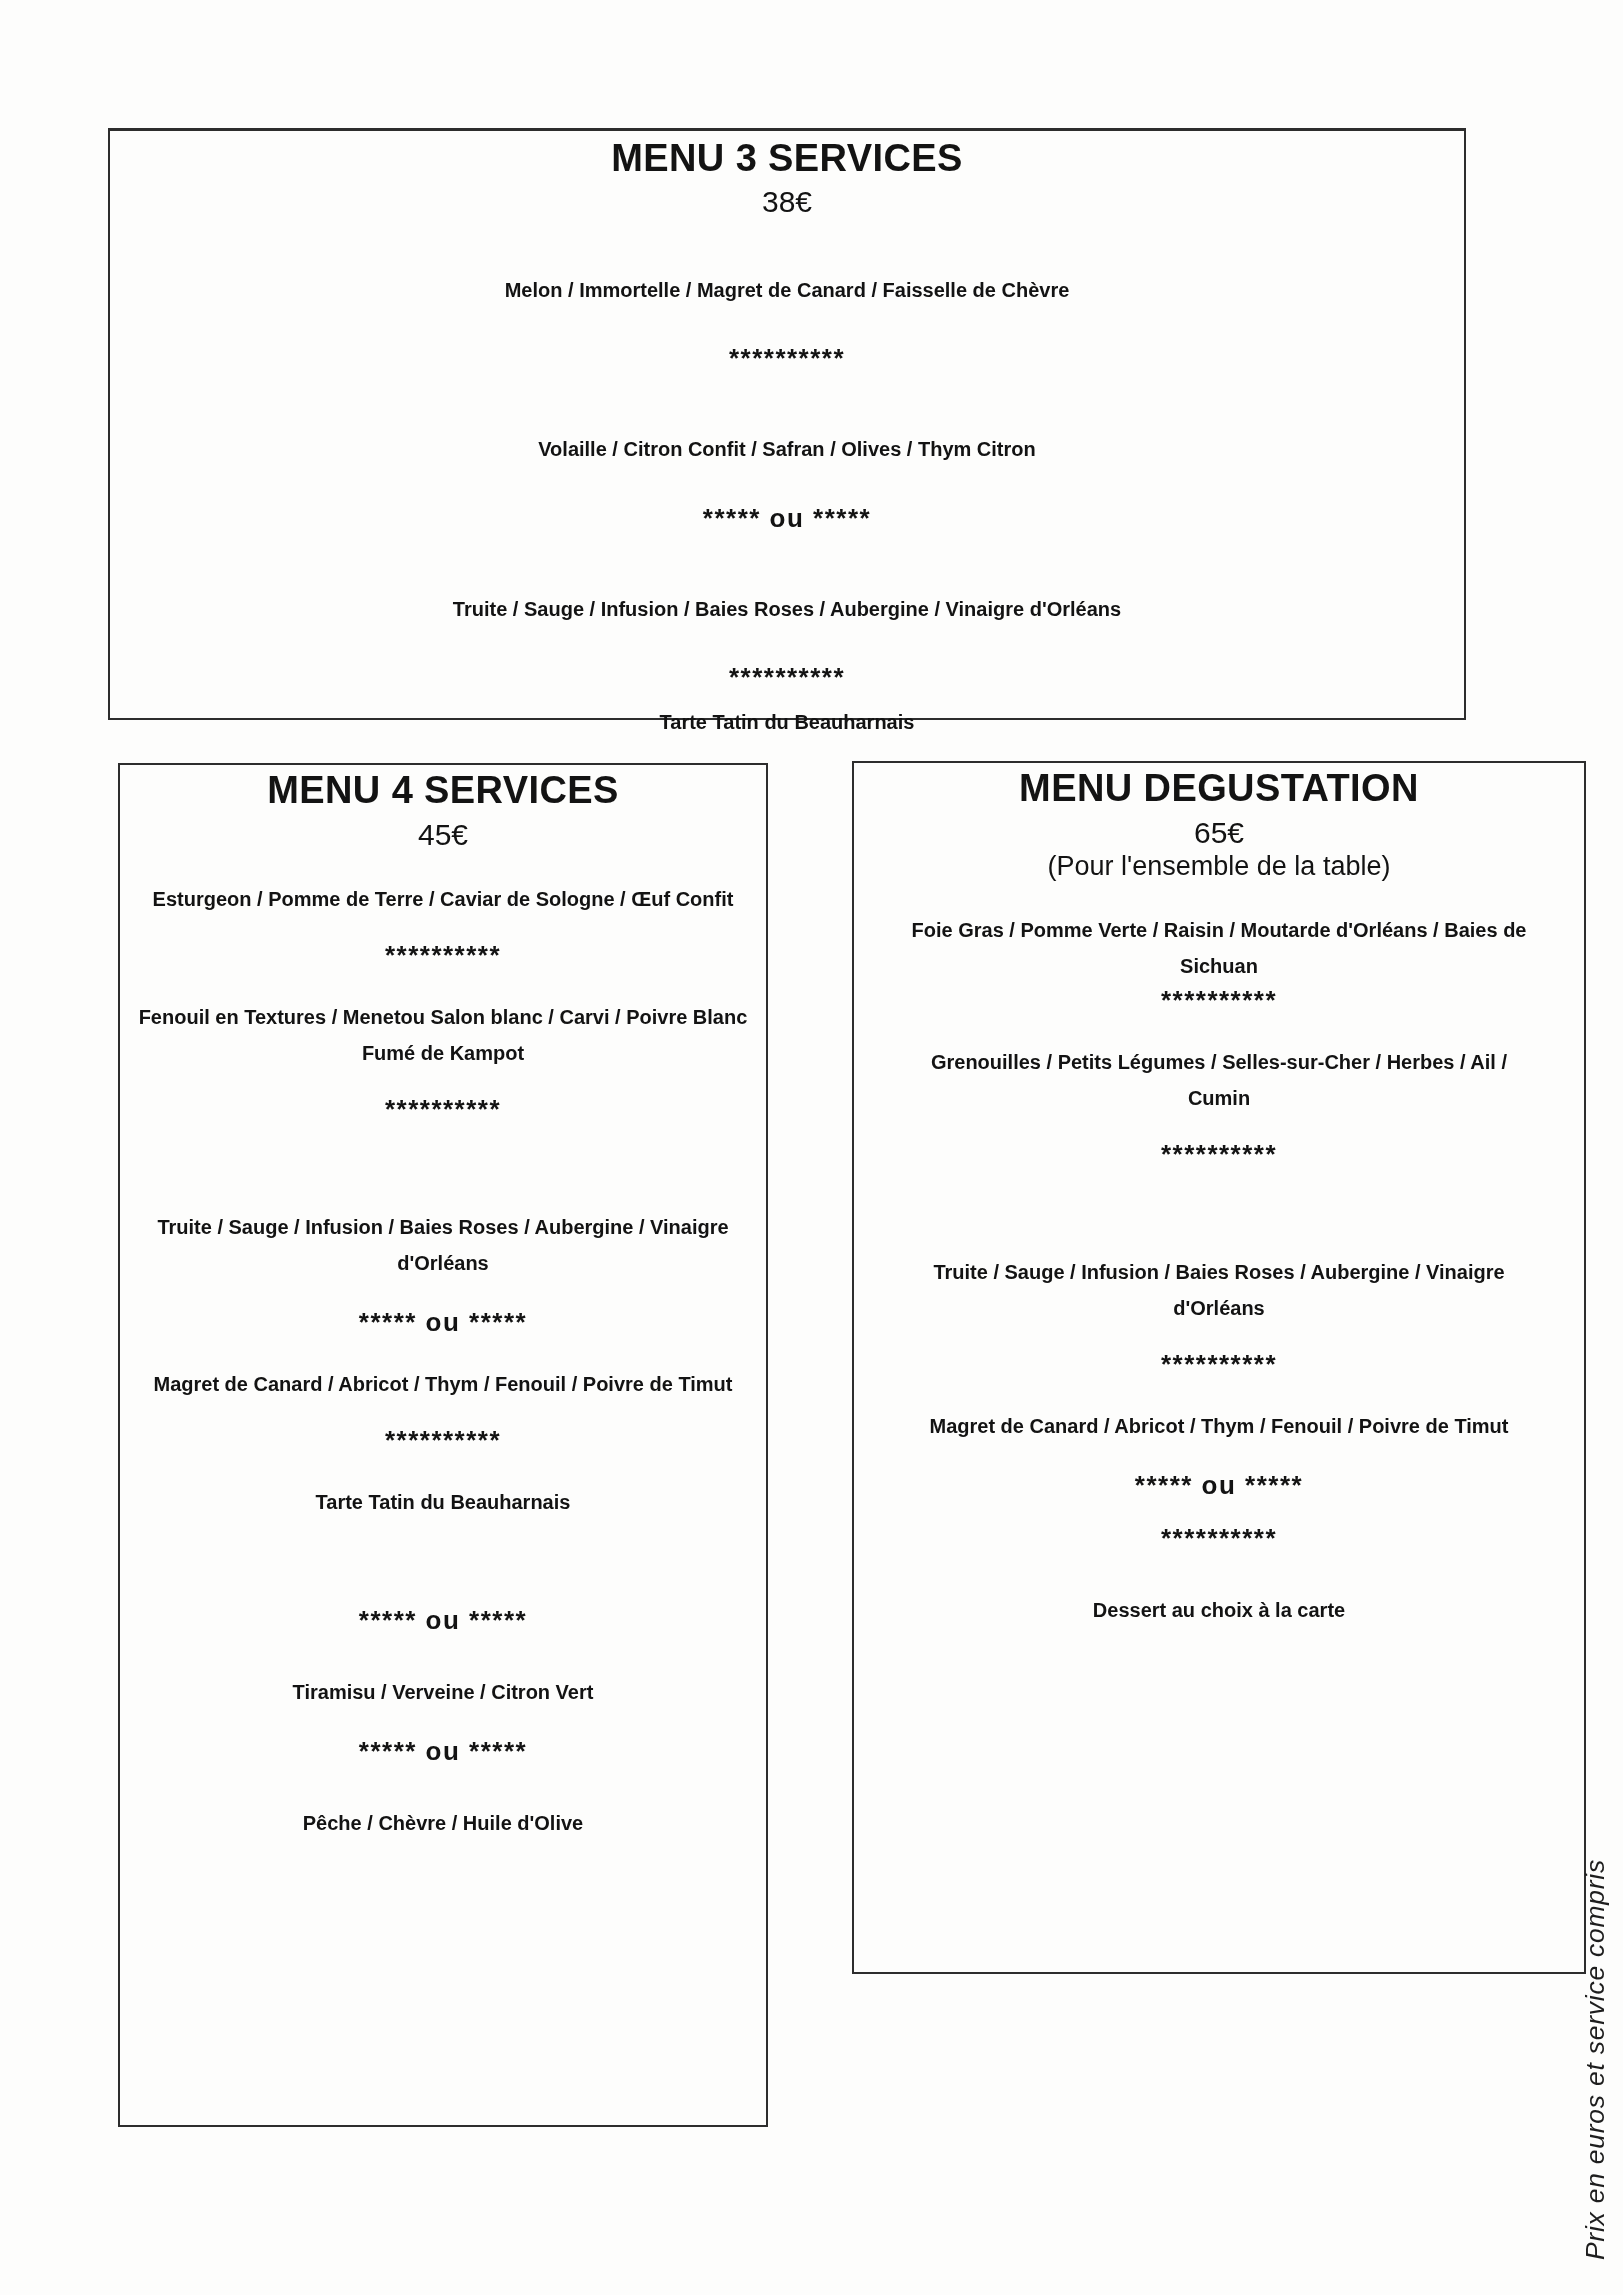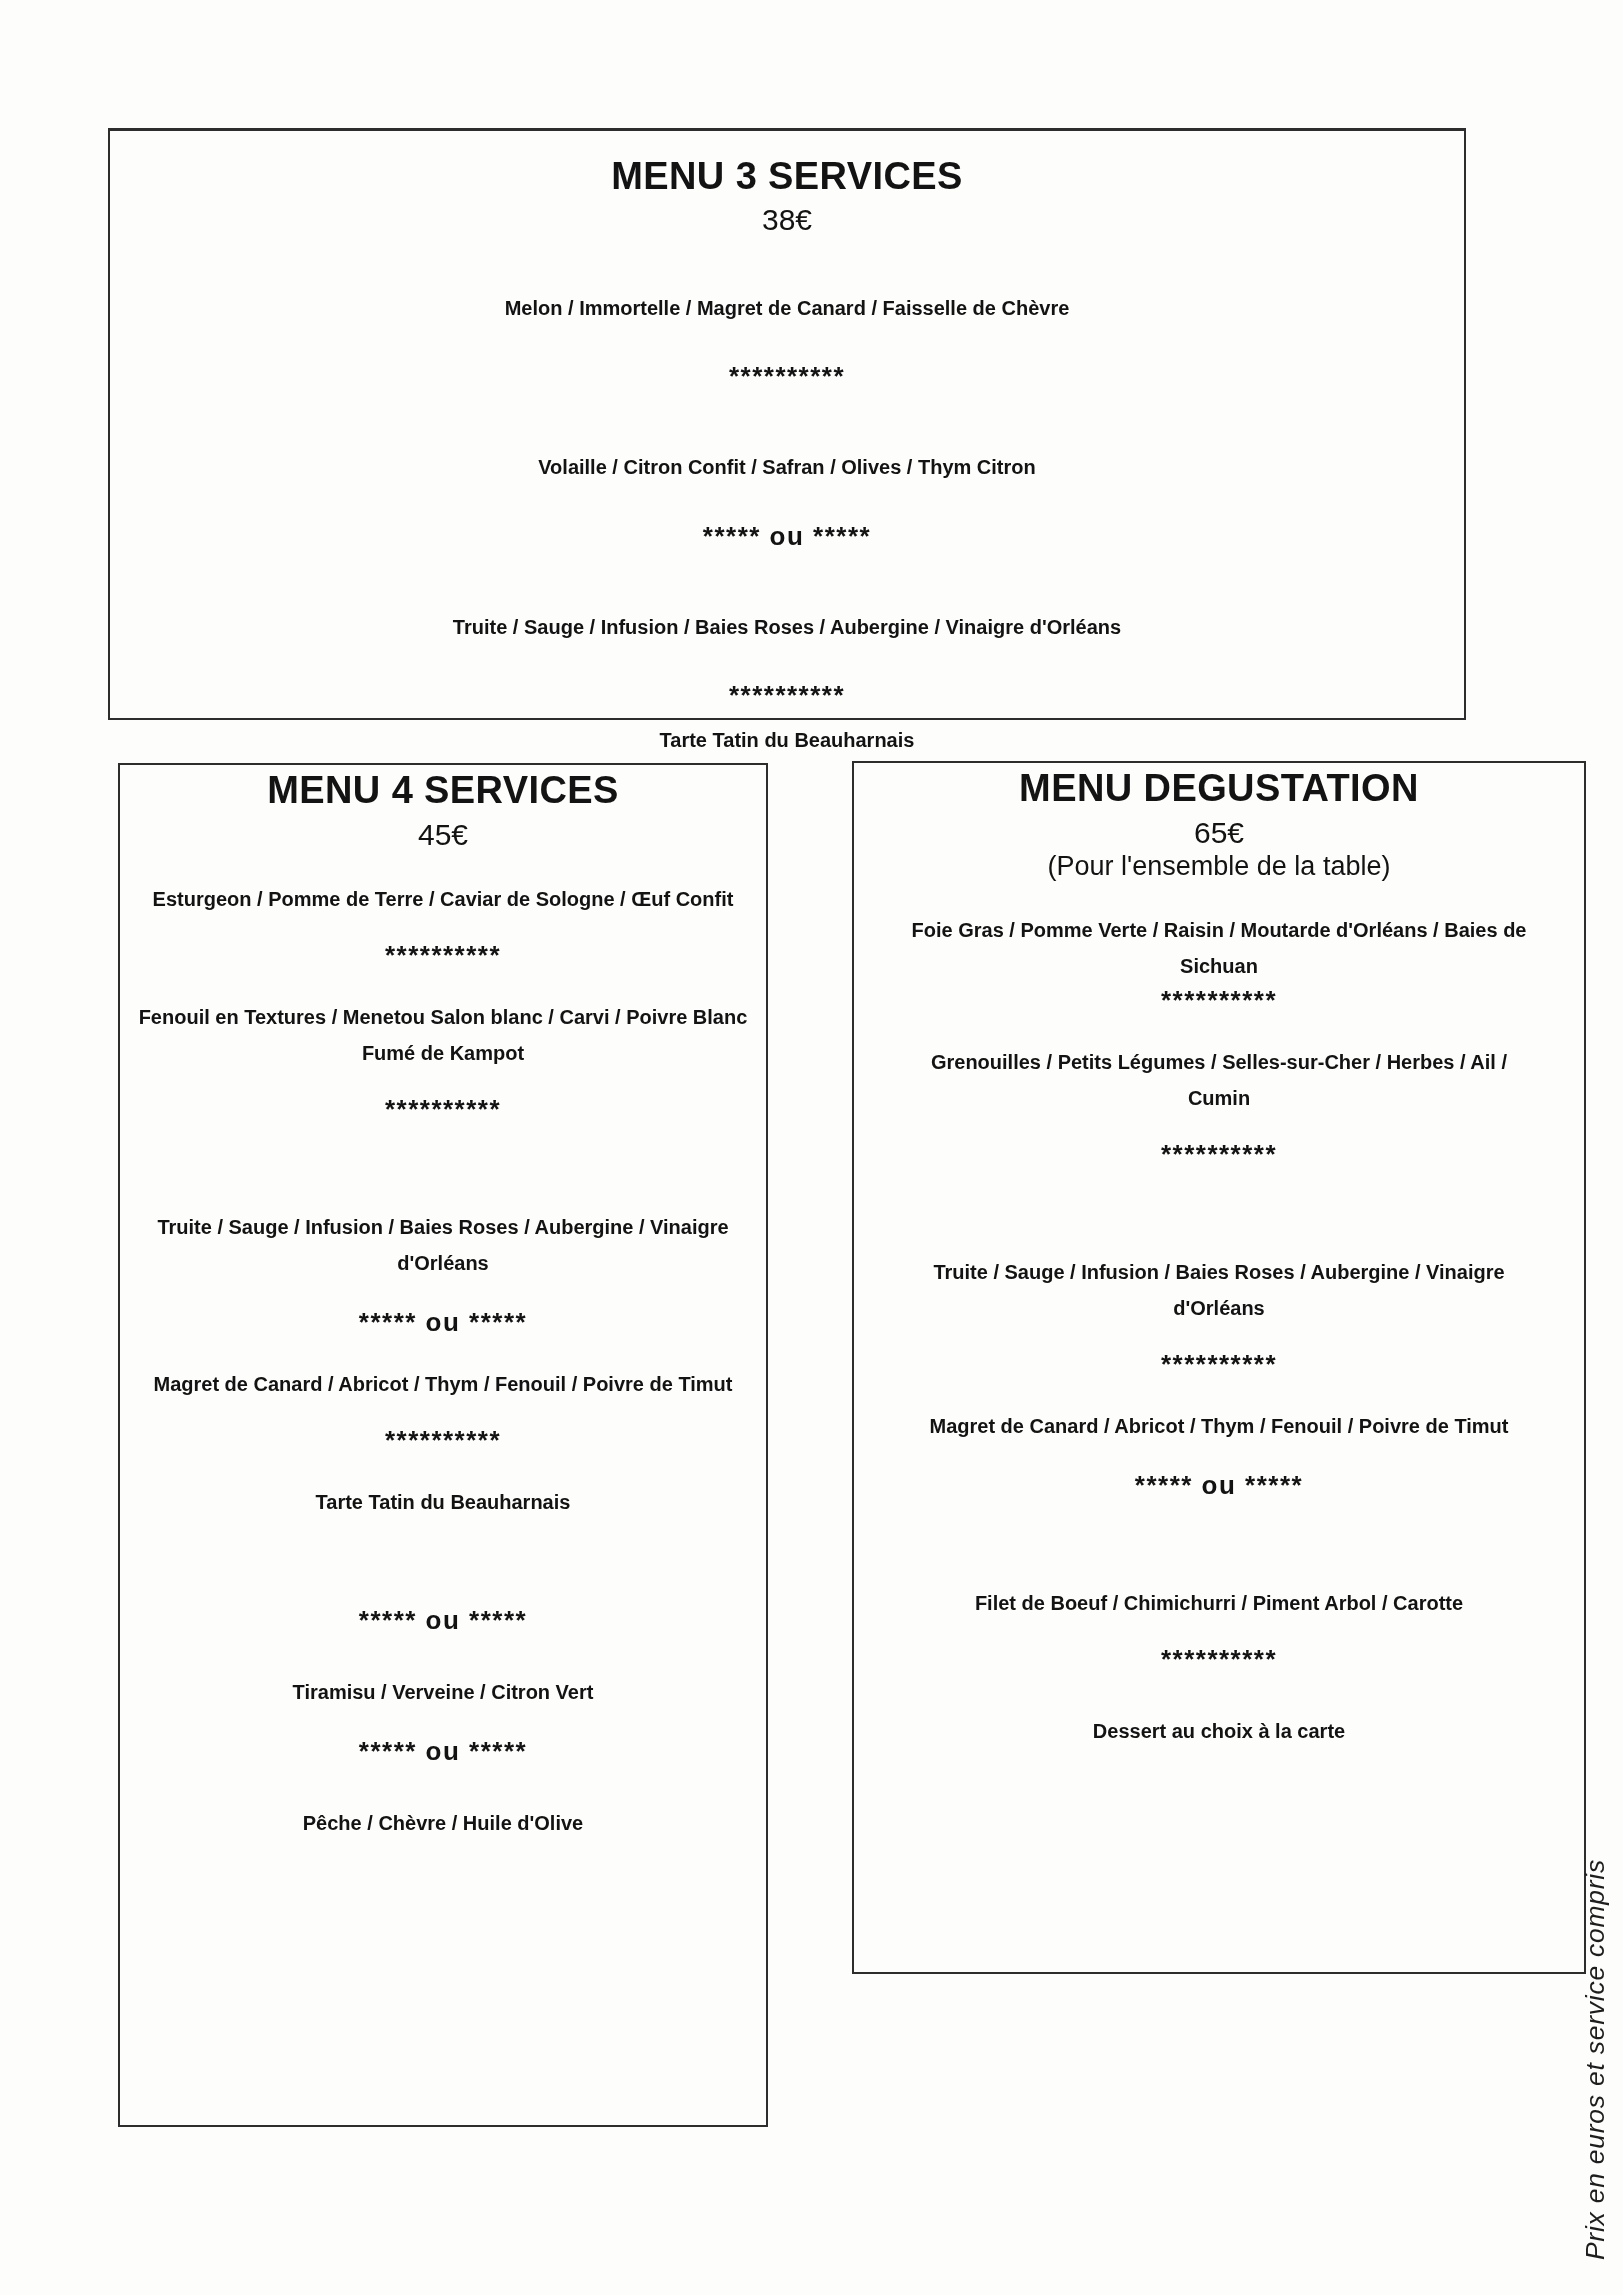--- a/index.html
+++ b/index.html
@@ -23,21 +23,21 @@
     border: 2.3px solid #2d2d2d;
     text-align: center;
     padding: 4.5px 15px 0 15px;
   }
   .box--top {
     left: 108px;
     top: 128px;
     width: 1358px;
     height: 592px;
     border-top-width: 3.8px;
-    padding-top: 24px;
+    padding-top: 6px;
   }
   .box--left {
     left: 118px;
     top: 763px;
     width: 650px;
     height: 1364px;
   }
   .box--right {
     left: 852px;
     top: 761px;
@@ -146,21 +146,20 @@
     <div class="price">65€</div>
     <div class="note">(Pour l'ensemble de la table)</div>
     <div class="line line--dish">Foie Gras / Pomme Verte / Raisin / Moutarde d'Orléans / Baies de Sichuan</div>
     <div class="line line--stars gap-0">**********</div>
     <div class="line line--dish">Grenouilles / Petits Légumes / Selles-sur-Cher / Herbes / Ail / Cumin</div>
     <div class="line line--stars">**********</div>
     <div class="line line--dish gap-xl">Truite / Sauge / Infusion / Baies Roses / Aubergine / Vinaigre d'Orléans</div>
     <div class="line line--stars">**********</div>
     <div class="line line--dish">Magret de Canard / Abricot / Thym / Fenouil / Poivre de Timut</div>
     <div class="line line--ou">***** ou *****</div>
-    <div class="line line--dish gap-xl">Filet de Boeuf / Chimichurri / Piment Arbol / Carotte</div>
     <div class="line line--stars">**********</div>
     <div class="line line--dish gap-md">Dessert au choix à la carte</div>
   </section>
 
   <div class="footer-vertical">Prix en euros et service compris</div>
 
 </div>
 
 
 </body></html>

